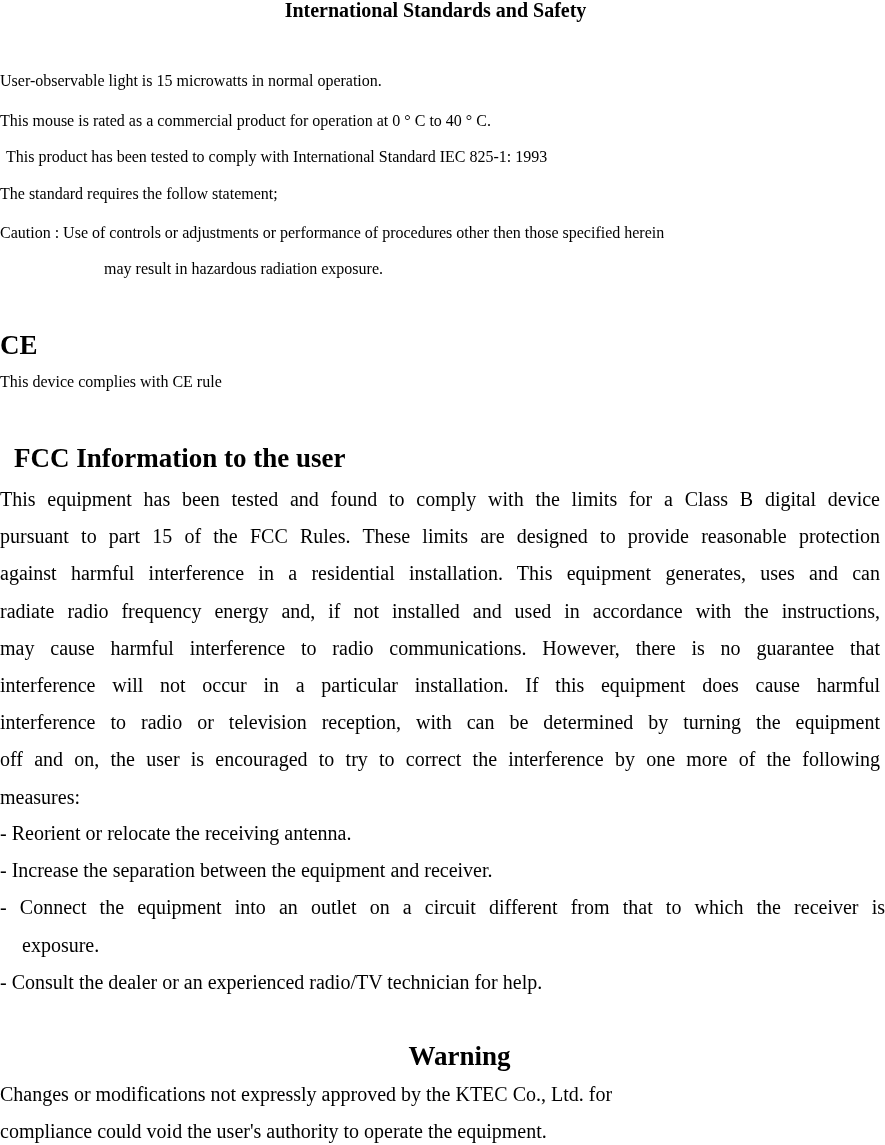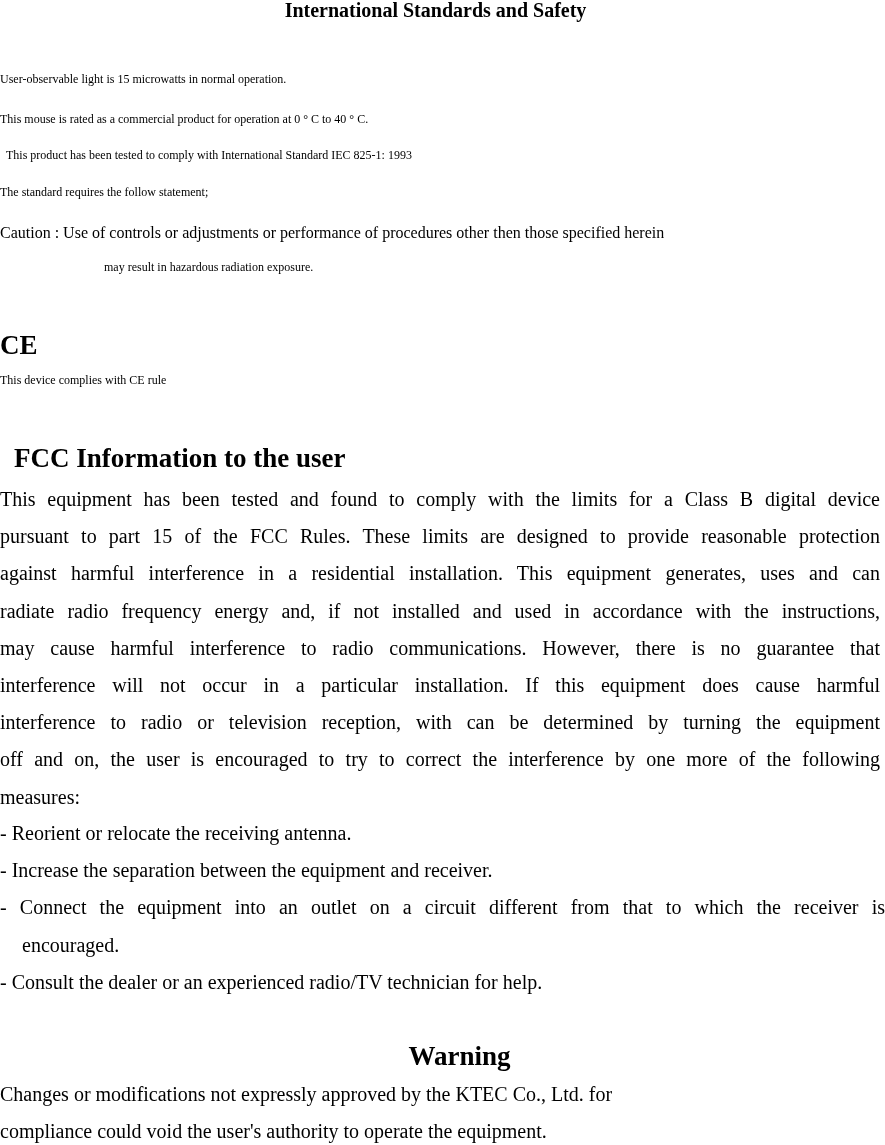--- a/index.html
+++ b/index.html
@@ -5,21 +5,21 @@
   html, body { margin: 0; padding: 0; background: #ffffff; }
   body {
     width: 885px; height: 1145px; position: relative; overflow: hidden;
     font-family: "Liberation Serif", "DejaVu Serif", serif; color: #000;
   }
   .abs { position: absolute; white-space: nowrap; }
   .title {
     left: 0; width: 871px; text-align: center; top: -1px;
     font-size: 20px; font-weight: bold;
   }
-  .small { font-size: 12px; left: 0; }
+  .small { font-size: 16px; left: 0; }
   .caution { font-size: 16px; left: 0; width: 885px; }
   .h-ce { font-size: 27px; font-weight: bold; left: 0; top: 330px; }
   .h-fcc { font-size: 27px; font-weight: bold; left: 14px; top: 443px; }
   .para {
     position: absolute; left: 0; top: 481px; width: 880px;
     font-size: 20px; line-height: 37.2px; text-align: justify;
   }
   .para .ln { display: block; white-space: nowrap; text-align-last: justify; }
   .para .ln.last { text-align-last: left; }
   .list { position: absolute; left: 0; top: 815px; width: 885px; font-size: 20px; line-height: 37.2px; }
@@ -59,19 +59,19 @@
   <span class="ln">interference will not occur in a particular installation. If this equipment does cause harmful</span>
   <span class="ln">interference to radio or television reception, with can be determined by turning the equipment</span>
   <span class="ln">off and on, the user is encouraged to try to correct the interference by one more of the following</span>
   <span class="ln last">measures:</span>
 </div>
 
 <div class="list">
   <span class="li">- Reorient or relocate the receiving antenna.</span>
   <span class="li">- Increase the separation between the equipment and receiver.</span>
   <span class="li wrap">- Connect the equipment into an outlet on a circuit different from that to which the receiver is</span>
-  <span class="li cont">encouraged.</span>
+  <span class="li cont">exposure.</span>
   <span class="li">- Consult the dealer or an experienced radio/TV technician for help.</span>
 </div>
 
 <div class="abs h-warn">Warning</div>
 <div class="abs warn-line" style="top:1083px;">Changes or modifications not expressly approved by the KTEC Co., Ltd. for</div>
 <div class="abs warn-line" style="top:1120px;">compliance could void the user's authority to operate the equipment.</div>
 
 </body></html>

